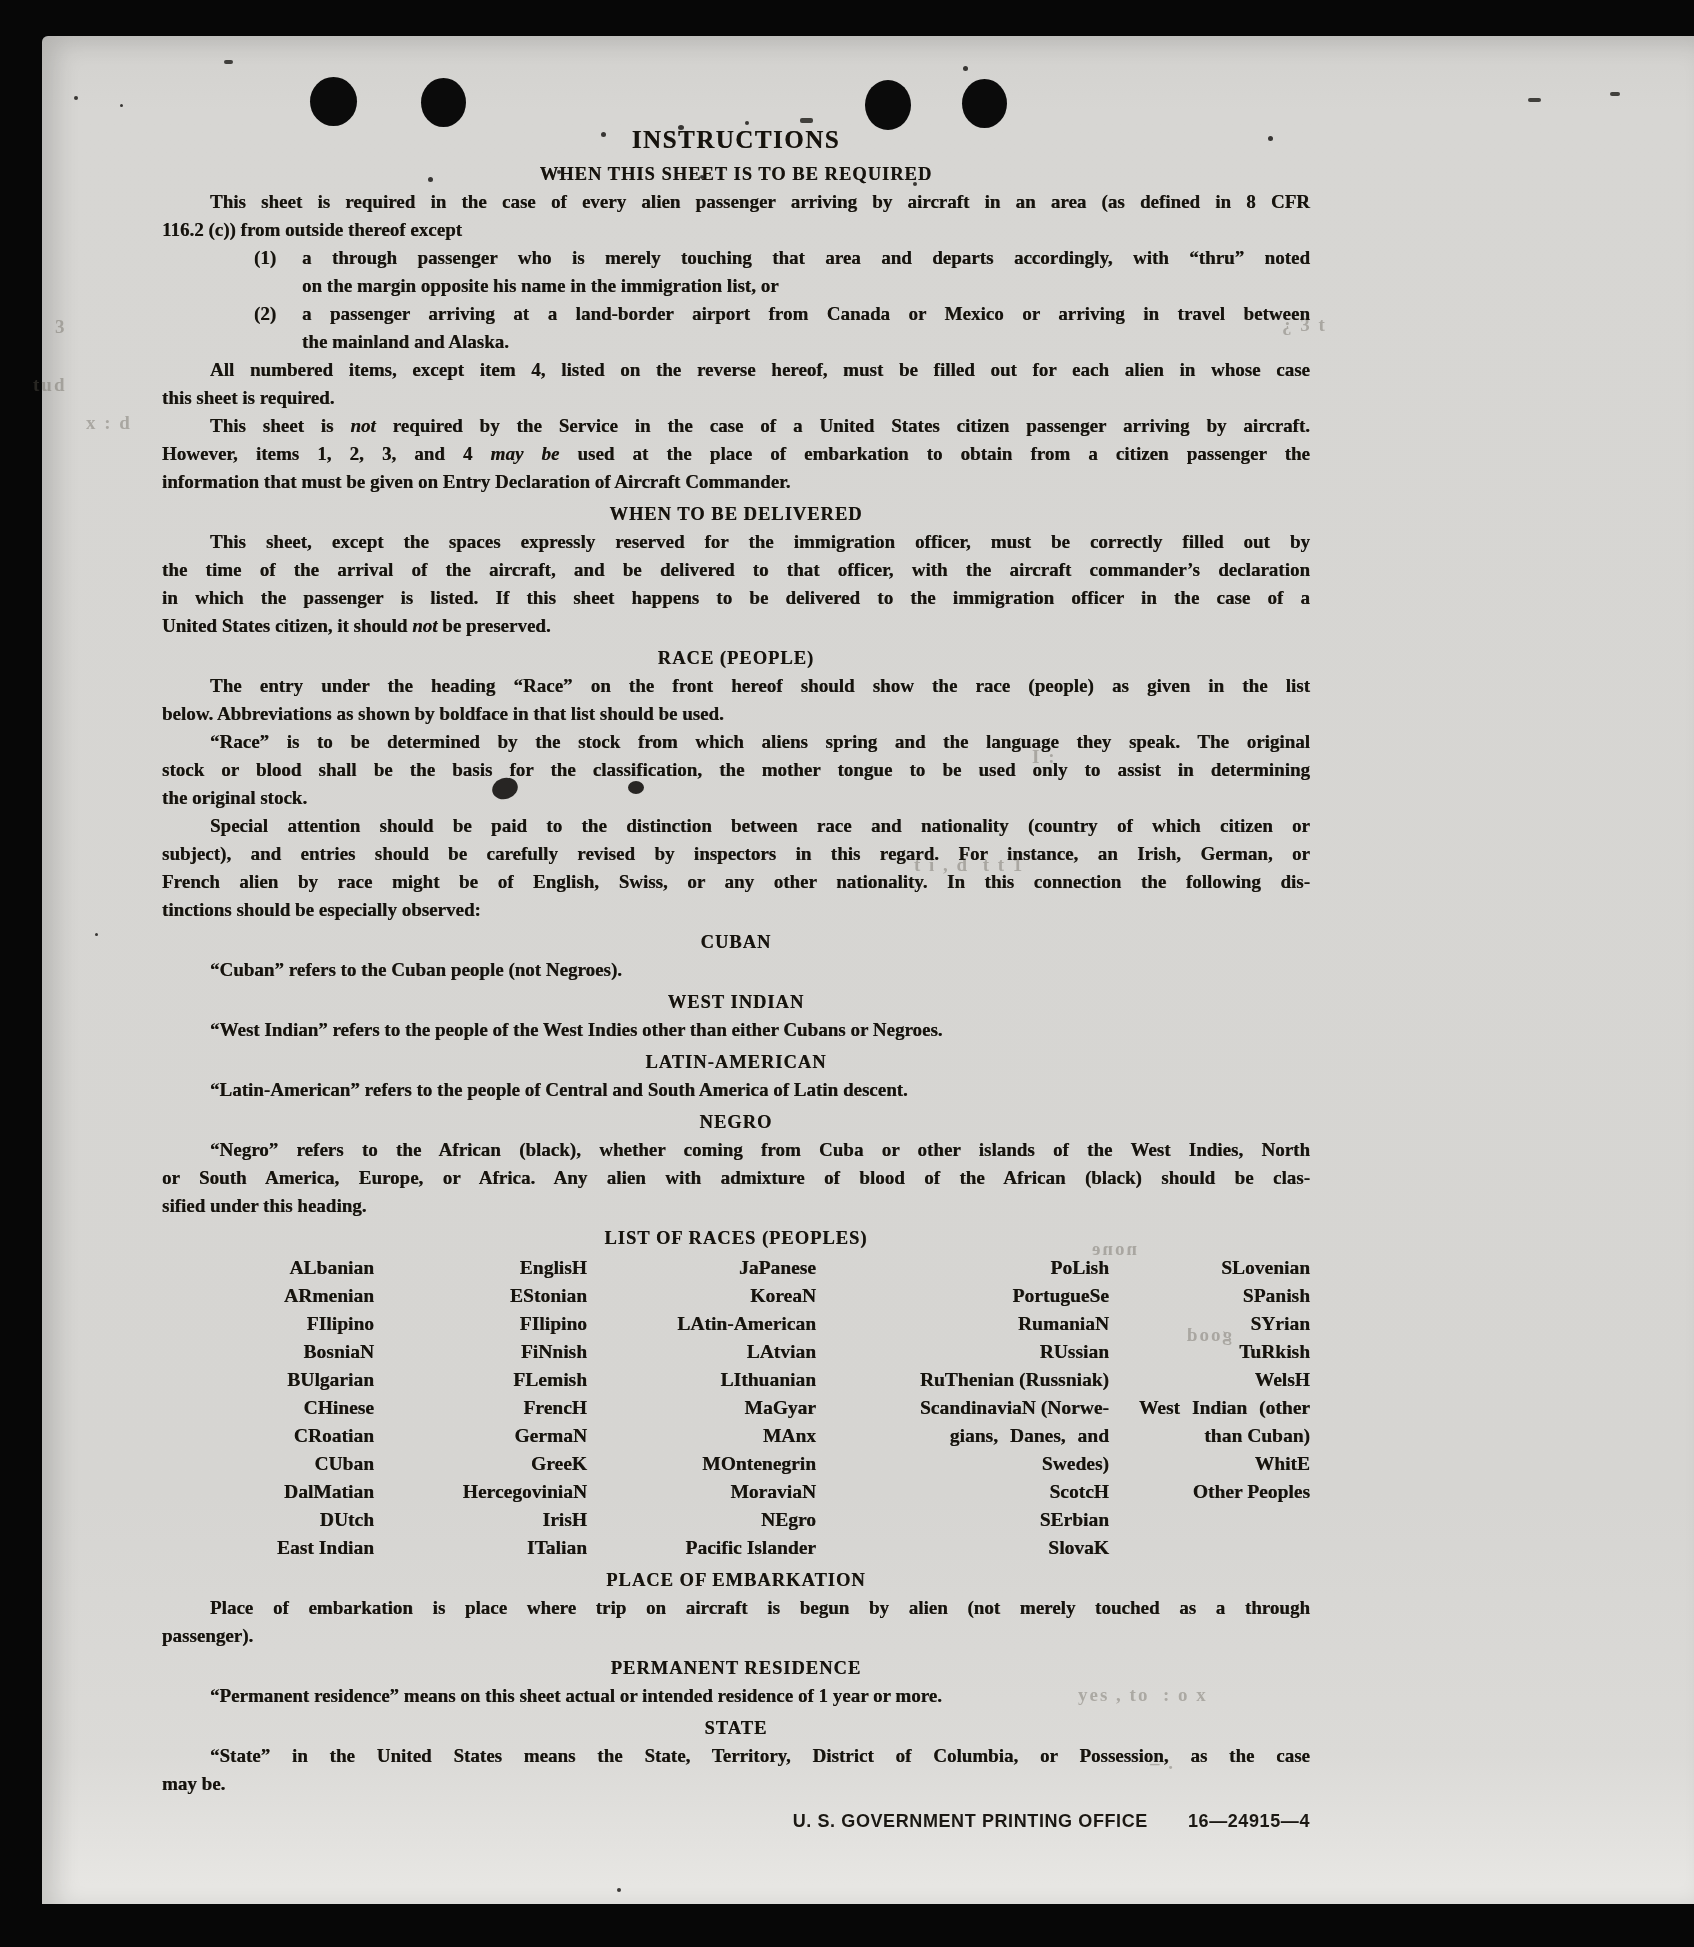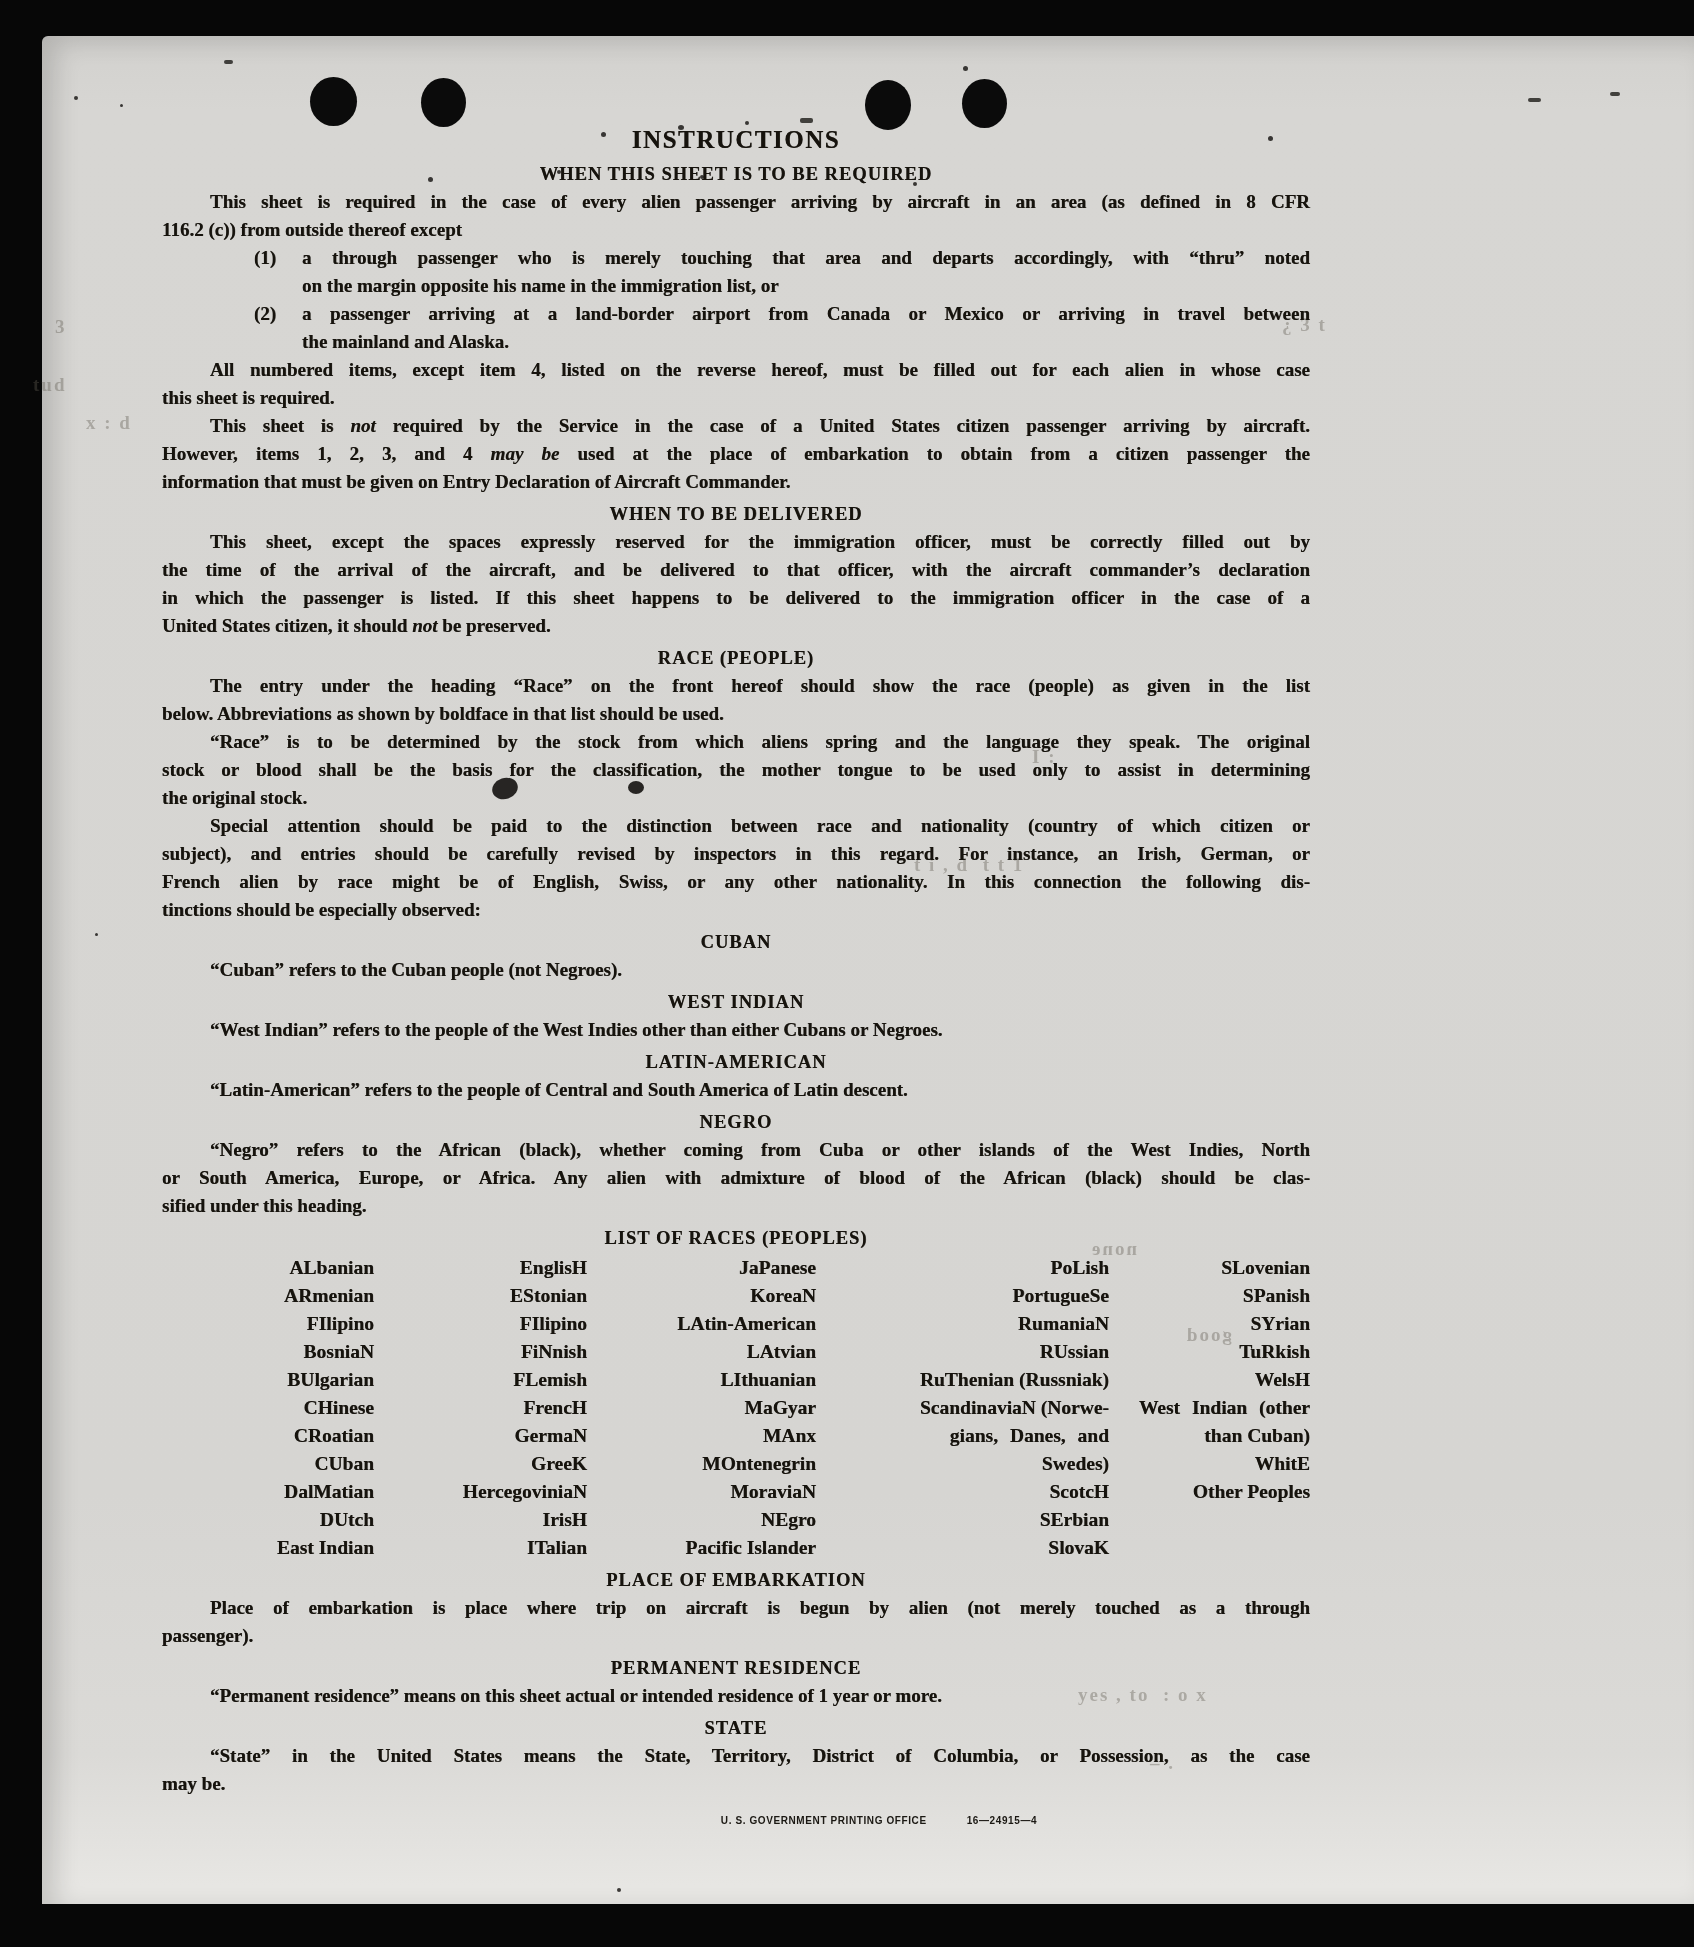--- a/index.html
+++ b/index.html
@@ -54,23 +54,23 @@
   .race-col:nth-child(1){ width:206px; }
   .race-col:nth-child(2){ width:213px; }
   .race-col:nth-child(3){ width:229px; }
   .race-col:nth-child(4){ width:293px; }
   .race-col:nth-child(5){ flex:1; }
   .race-item { white-space:nowrap; }
   .race-item.cont { padding-left:32px; }
   .race-item.spread { word-spacing:7px; }
 
   .footer {
-    margin-top:9px; padding-left:286px; text-align:center;
+    margin-top:9px; padding-left:286px; text-align:right;
     font-family:"Liberation Sans","DejaVu Sans",sans-serif;
-    font-size:10px; letter-spacing:0.6px; color:#1b1813; text-shadow:none;
+    font-size:18px; letter-spacing:0.6px; color:#1b1813; text-shadow:none;
   }
   .fcode { margin-left:40px; }
 </style>
 </head>
 <body>
 
 <div class="scan">
 
   <div class="paper">
       <div class="artifact" style="left: 13px; top: 280px;">3</div>

